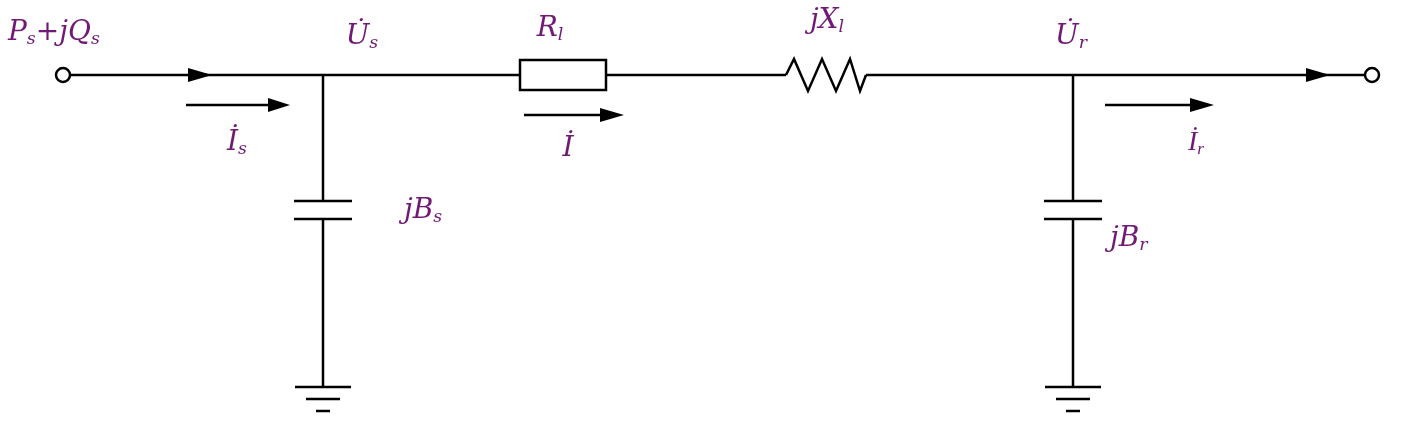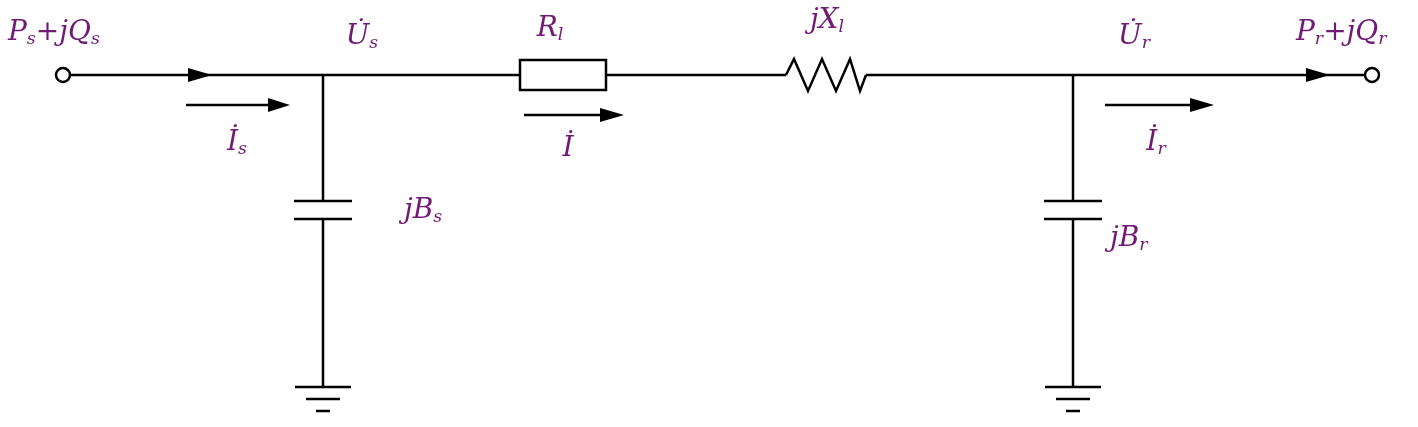--- a/index.html
+++ b/index.html
@@ -103,23 +103,22 @@
   <div class="lbl center" style="left:322px; top:20px;margin-left:40px;"><span>U̇</span><sub>s</sub></div>
 
   <div class="lbl center" style="left:237px; top:126px;"><span>İ</span><sub>s</sub></div>
 
   <div class="lbl center" style="left:550px; top:12px;"><span>R</span><sub>l</sub></div>
 
   <div class="lbl center" style="left:568px; top:132px;"><span>İ</span></div>
 
   <div class="lbl center" style="left:827px; top:4px;"><span>jX</span><sub>l</sub></div>
 
-  <div class="lbl center" style="left:1134px; top:20px;"><span>U̇</span><sub>r</sub></div>
+  <div class="lbl center" style="left:1071px; top:20px;"><span>U̇</span><sub>r</sub></div>
 
-  <div class="lbl center" style="left:1156px; top:126px;"><span>İ</span><sub>r</sub></div>
+  <div class="lbl center" style="left:1196px; top:126px;font-family:Liberation Serif, serif;"><span>İ</span><sub>r</sub></div>
 
   <div class="lbl" style="left:360px; top:194px;margin-left:44px;"><span>jB</span><sub>s</sub></div>
 
   <div class="lbl" style="left:1110px; top:194px;margin-top:28px;"><span>jB</span><sub>r</sub></div>
 
-  <div class="lbl" style="left:1296px; top:16px;"><span>P</span><sub>r</sub><span>+jQ</span><sub>r</sub></div>
 
 </div>
 
 </body></html>

